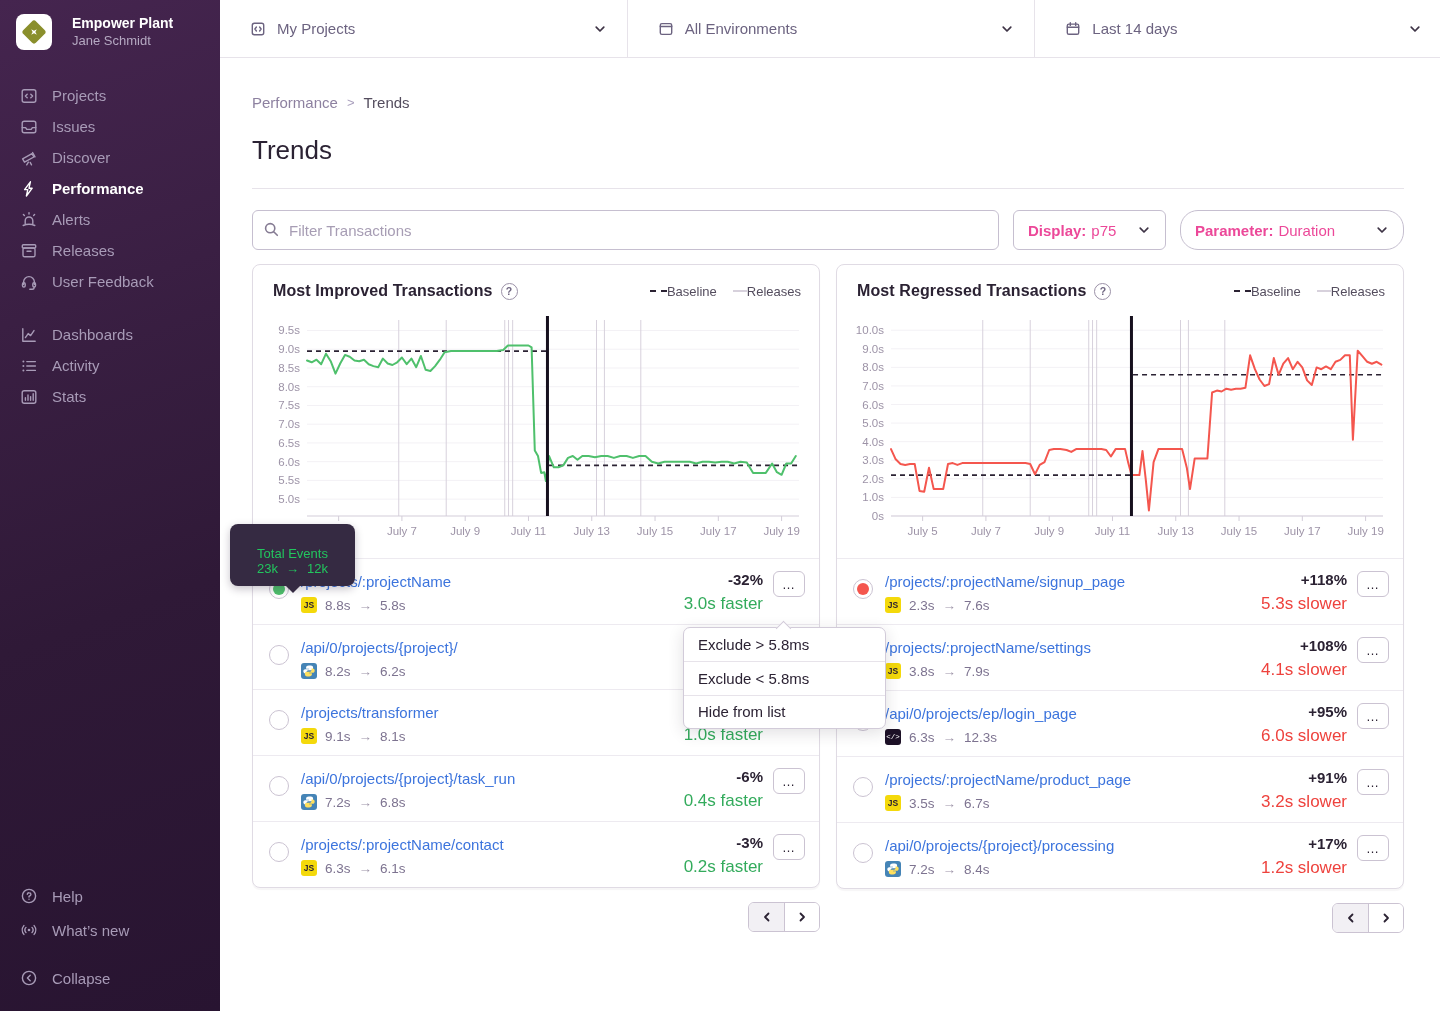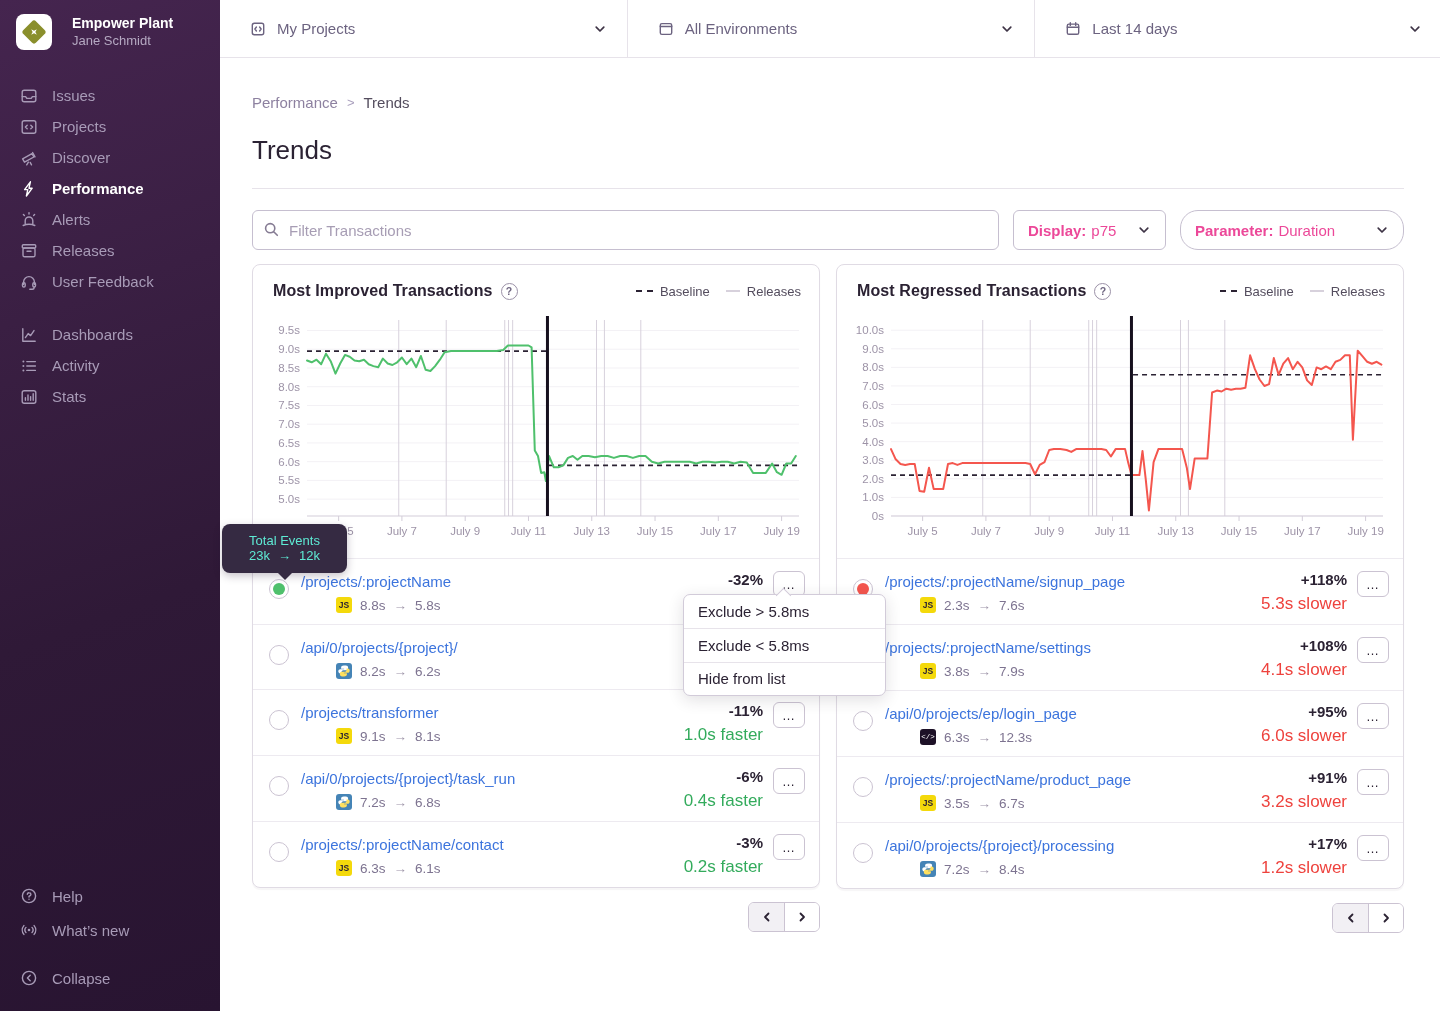--- a/index.html
+++ b/index.html
@@ -60,36 +60,36 @@
   .drop-param { width:224px;border-radius:18px; }
 
   .panels { display:flex; gap:16px; margin-top:14px; }
   .col { flex:1; min-width:0; }
   .panel { border:1px solid #e0dbe4; border-radius:8px; background:#fff; box-shadow:0 2px 1px rgba(43,34,51,.04); overflow:hidden; }
   .panel-head { display:flex; align-items:center; padding:17px 18px 4px 20px; }
   .panel-title { font-size:16px; font-weight:600; color:#2b2233; letter-spacing:.1px; }
   .help-bub { margin-left:8px; width:17px; height:17px; border:1.3px solid #9b91a7; border-radius:50%; color:#6f6681;
     font-size:10.5px; display:flex; align-items:center; justify-content:center; font-weight:bold; }
   .legend { margin-left:auto; display:flex; align-items:center; gap:16px; font-size:13px; color:#544d5e; }
-  .lg { display:flex; align-items:center; gap:7px; }
+  .lg { display:flex; align-items:center; }
   .sw-baseline { width:17px; border-top:2px dashed #2b2233; }
   .sw-release { width:14px; height:2px; background:#d7d1dc; }
   .chart-wrap { padding:8px 10px 0 8px; }
   .chart-wrap svg { display:block; }
   .chart-wrap text { font-family:"Liberation Sans",sans-serif; font-size:11.5px; fill:#9d93a7; }
 
   .txn-list { margin-top:12px; }
   .txn-row { display:flex; align-items:flex-start; padding:10px 14px 10px 16px; border-top:1px solid #edeaf0; min-height:62px; }
   .radio { width:20px; height:20px; border:1.5px solid #cbc3d2; border-radius:50%; margin:10px 12px 0 0; position:relative; flex:0 0 20px; cursor:pointer; }
   .radio.sel-green::after, .radio.sel-red::after { content:""; position:absolute; left:2.5px; top:2.5px; width:12px; height:12px; border-radius:50%; }
   .radio.sel-green::after { background:#4fc06c; }
   .radio.sel-red::after { background:#f4564e; }
   .txn-main { min-width:0; }
   .txn-url { font-size:15px; color:#3c74dd; cursor:pointer; line-height:1.4; margin-top:2px; white-space:nowrap; }
-  .txn-meta { display:flex; align-items:center; gap:8px; margin-top:5px; font-size:13.5px; color:#7d7390;margin-left:35px; }
+  .txn-meta { display:flex; align-items:center; gap:8px; margin-top:5px; font-size:13.5px; color:#7d7390; }
   .badge { width:16px; height:16px; border-radius:3px; display:flex; align-items:center; justify-content:center; flex:0 0 16px; }
   .badge-js { background:#f4d90b; color:#2b2233; font-size:8.5px; font-weight:bold; }
   .badge-code { background:#1d1127; color:#fff; font-size:7.5px; font-family:"Liberation Mono",monospace; }
   .badge-py svg { width:16px; height:16px; display:block; }
   .txn-meta .arr { color:#9d93a7; }
   .txn-right { margin-left:auto; text-align:right; margin-right:10px; }
   .txn-pct { font-size:15px; font-weight:600; color:#2b2233; margin-top:2px; }
   .txn-delta { font-size:17px; margin-top:6px; }
   .improved .txn-delta { color:#33ab5c; }
   .regressed .txn-delta { color:#ee423d; }
@@ -97,27 +97,27 @@
     color:#2b2233; font-size:13px; line-height:1; display:flex; align-items:center; justify-content:center; cursor:pointer; letter-spacing:1px; }
 
   .pager-row { display:flex; justify-content:flex-end; margin-top:14px; }
   .pager { display:flex; border:1px solid #cbc3d2; border-radius:6px; overflow:hidden; height:30px; }
   .pg-btn { width:35px; display:flex; align-items:center; justify-content:center; background:#fff; cursor:pointer; }
   .pg-btn.disabled { background:#f2f0f4; }
   .pg-btn + .pg-btn { border-left:1px solid #cbc3d2; }
   .pg-btn svg { width:12px; height:12px; stroke:#2b2233; fill:none; stroke-width:1.8; stroke-linecap:round; stroke-linejoin:round; }
 
   
-  .tooltip { position:absolute; left:2px; top:524px; width:125px; background:#352a42; border-radius:8px; color:#5eead4;
-    text-align:center; padding:9px 6px 10px; box-shadow:0 3px 9px rgba(30,15,45,.25); z-index:30; }
+  .tooltip { position:absolute; left:10px; top:524px; width:125px; background:#352a42; border-radius:8px; color:#22c55e;
+    text-align:center; padding:22px 6px 10px; box-shadow:0 3px 9px rgba(30,15,45,.25); z-index:30; }
   .tooltip::after { content:""; position:absolute; left:56px; bottom:-7px; border:7px solid transparent; border-top-color:#352a42; border-bottom:0; }
   .tt-title { font-size:13px; }
   .tt-val { font-size:13px; display:flex; justify-content:center; gap:8px; }
 
-  .ctx-menu { position:absolute; left:463px; top:594px; width:203px; background:#fff; border:1px solid #d2cbd9; border-radius:7px;
+  .ctx-menu { position:absolute; left:463px; top:627px; width:203px; background:#fff; border:1px solid #d2cbd9; border-radius:7px;
     box-shadow:0 4px 16px rgba(43,34,51,.14); z-index:40; }
   .ctx-menu::before { content:""; position:absolute; top:-5.5px; left:94px; width:10px; height:10px; background:#fff;
     border-left:1px solid #d2cbd9; border-top:1px solid #d2cbd9; transform:rotate(45deg); }
   .ctx-item { padding:7px 14px; font-size:15px; color:#2b2233; height:33.4px; display:flex; align-items:center; cursor:pointer; }
   .ctx-item + .ctx-item { border-top:1px solid #e7e3ea; }
 </style>
 </head>
 <body>
 
 <div class="app">
@@ -130,34 +130,34 @@
       <div class="org-meta">
         <div class="org-name">Empower Plant</div>
         <div class="org-user">Jane Schmidt</div>
       </div>
     </div>
 
     <div class="nav">
       <div class="nav-item">
         <span class="nicon">
             <svg viewBox="0 0 18 18">
+              <rect x="2.2" y="2.8" width="13.6" height="12.4" rx="2"></rect>
+              <path d="M7.2 7.2 5.4 9l1.8 1.8M10.8 7.2 12.6 9l-1.8 1.8"></path>
+            </svg>
+          </span>
+        <span class="nlabel">Projects</span>
+      </div>
+      <div class="nav-item">
+        <span class="nicon">
+            <svg viewBox="0 0 18 18">
               <rect x="2.2" y="3.2" width="13.6" height="11.6" rx="2"></rect>
               <path d="M2.2 9.6h3.4l1.2 1.8h4.4l1.2-1.8h3.4"></path>
             </svg>
           </span>
         <span class="nlabel">Issues</span>
-      </div>
-      <div class="nav-item">
-        <span class="nicon">
-            <svg viewBox="0 0 18 18">
-              <rect x="2.2" y="2.8" width="13.6" height="12.4" rx="2"></rect>
-              <path d="M7.2 7.2 5.4 9l1.8 1.8M10.8 7.2 12.6 9l-1.8 1.8"></path>
-            </svg>
-          </span>
-        <span class="nlabel">Projects</span>
       </div>
       <div class="nav-item">
         <span class="nicon">
             <svg viewBox="0 0 18 18">
               <path d="M2.6 9.8 12 4.6l1.9 3.4-9.4 5.2z"></path>
               <path d="M12.6 3.5l2.4 4.3M8.4 13.2l-1.7 2.6M10.2 13.4l1.3 2.4"></path>
             </svg>
           </span>
         <span class="nlabel">Discover</span>
       </div>

